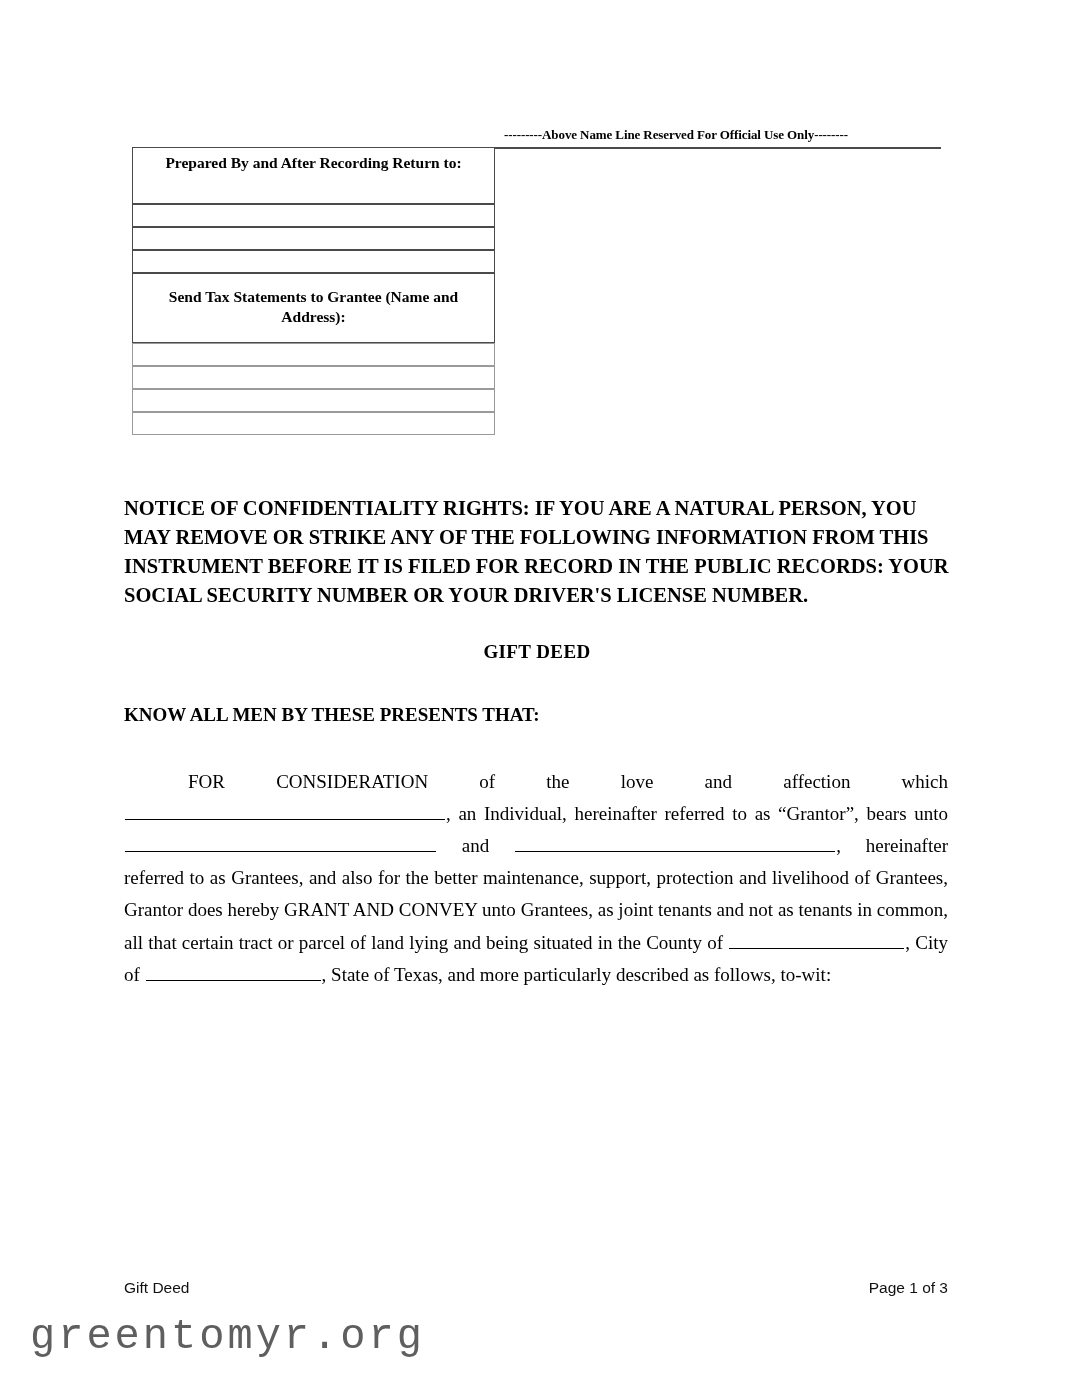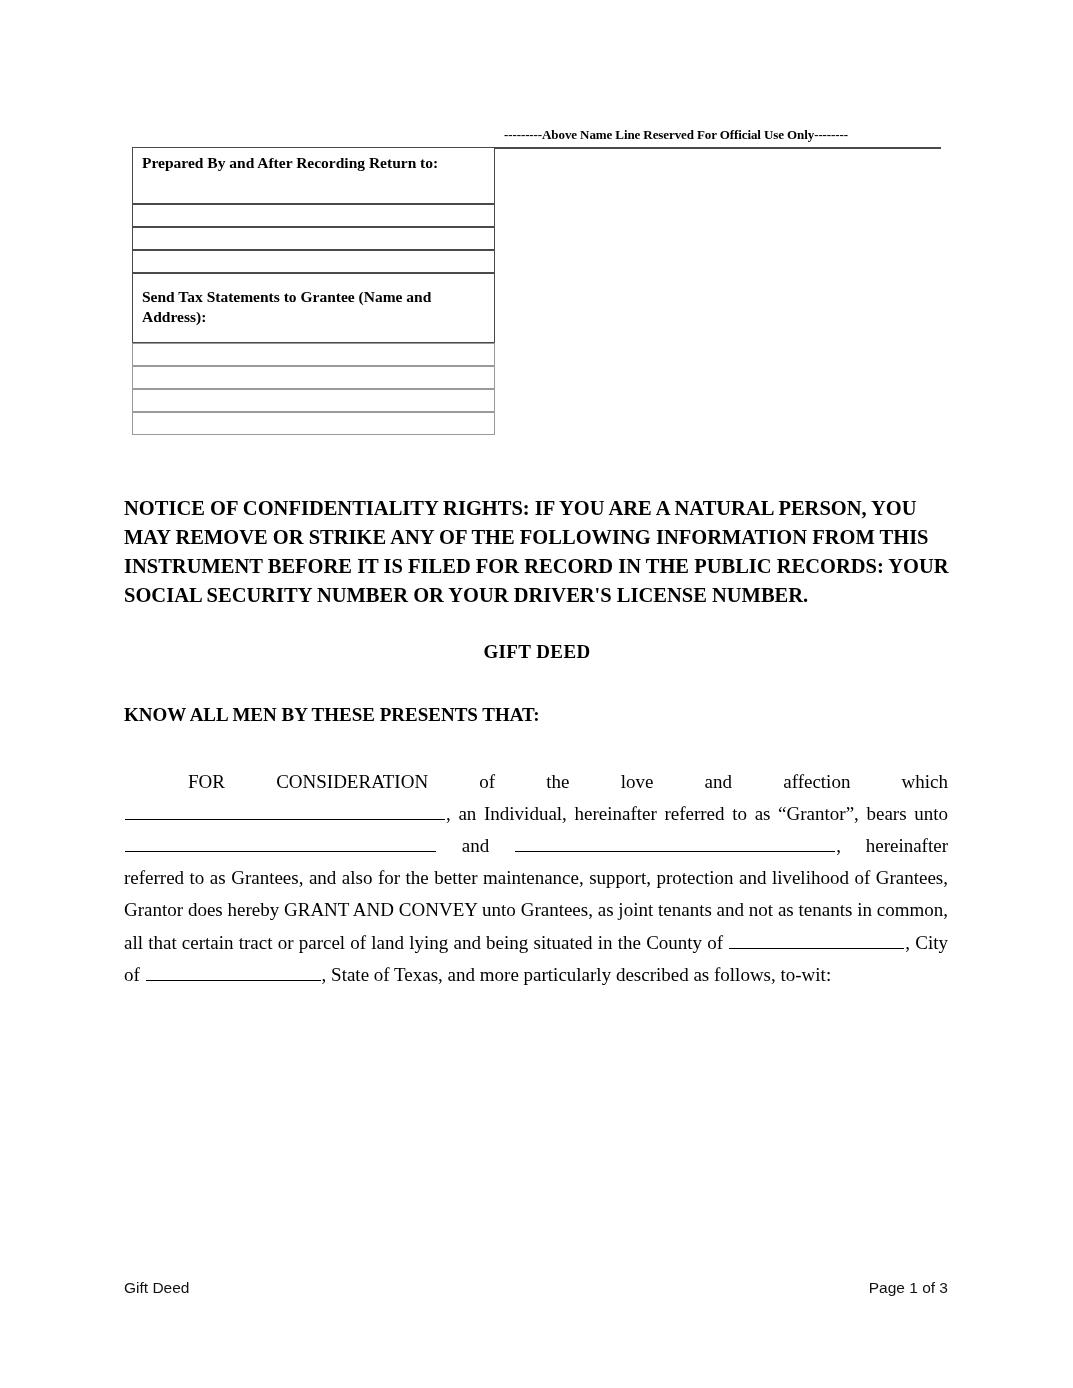--- a/index.html
+++ b/index.html
@@ -41,20 +41,21 @@
   .col-left  { width: 363px; }
   .col-right { width: 446px; }
 
   .cell {
     box-sizing: border-box;
     border: 1px solid #4a4a4a;
     padding: 5px 9px 4px 9px;
     font-size: 15.5px;
     font-weight: bold;
     line-height: 1.28;
+    text-align: center;
   }
   .cell.light { border-color: #9a9a9a; }
   .cell.blank { height: 23px; padding: 0; }
 
   .cell-prepared  { height: 57px; }
   .cell-sendtax   { height: 70px; padding-top: 13px; }
 
   .official-cell {
     box-sizing: border-box;
     border: 1px solid #4a4a4a;
@@ -257,14 +258,15 @@
     <span class="blank-line bl-lg"></span><span>,  State of Texas, and more particularly described as follows, to-wit:</span>
   </div>
 
 
 
   <div class="footer">
     <span>Gift Deed</span>
     <span>Page 1 of 3</span>
   </div>
 
+  <div class="watermark">greentomyr.org</div>
 
 </div>
 
 </body></html>

